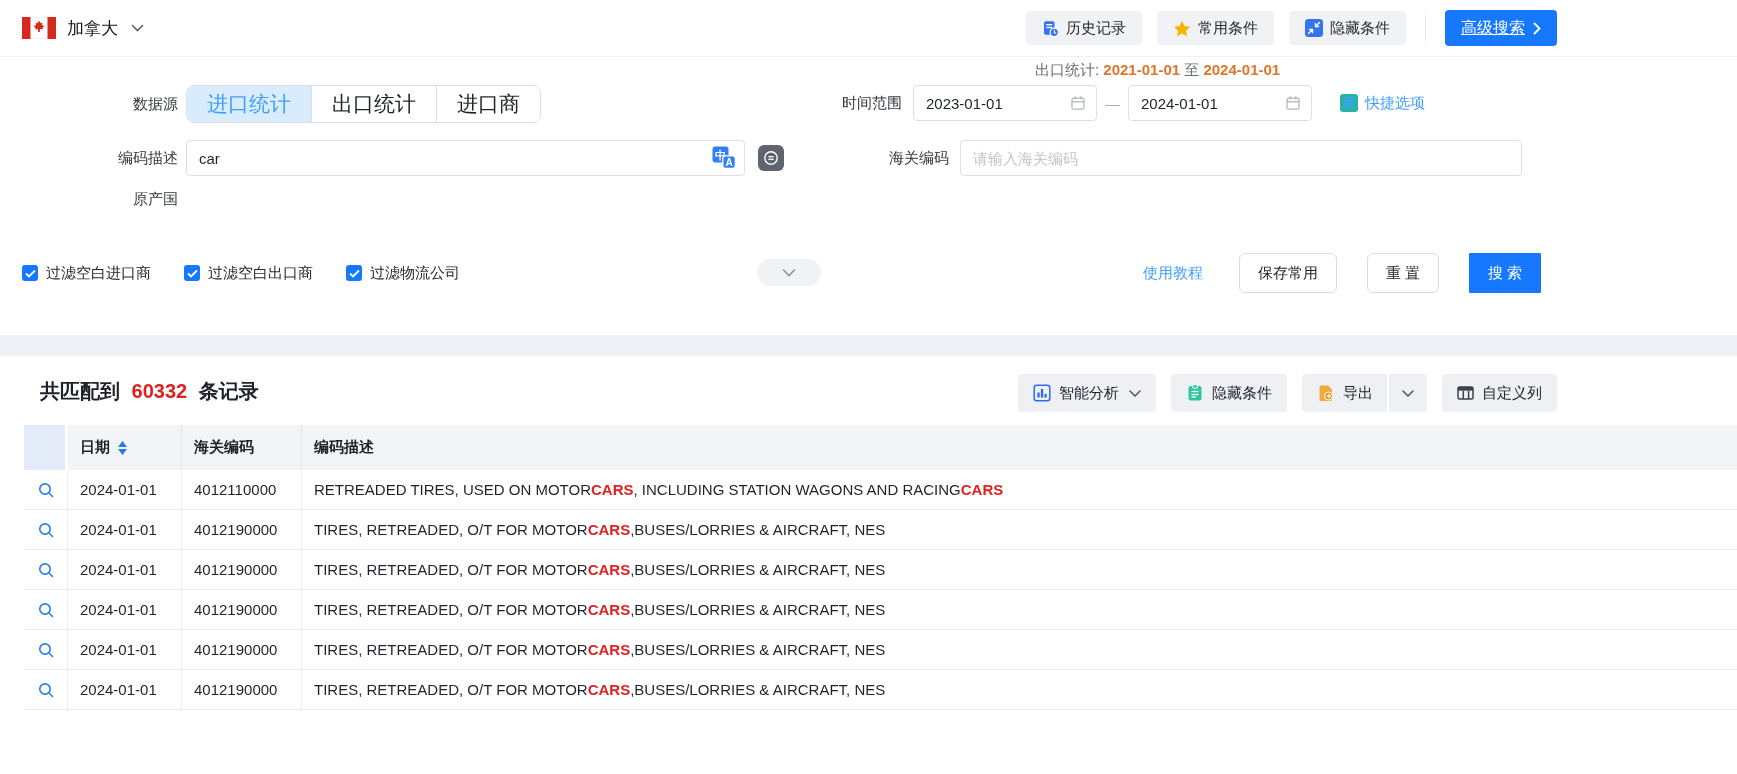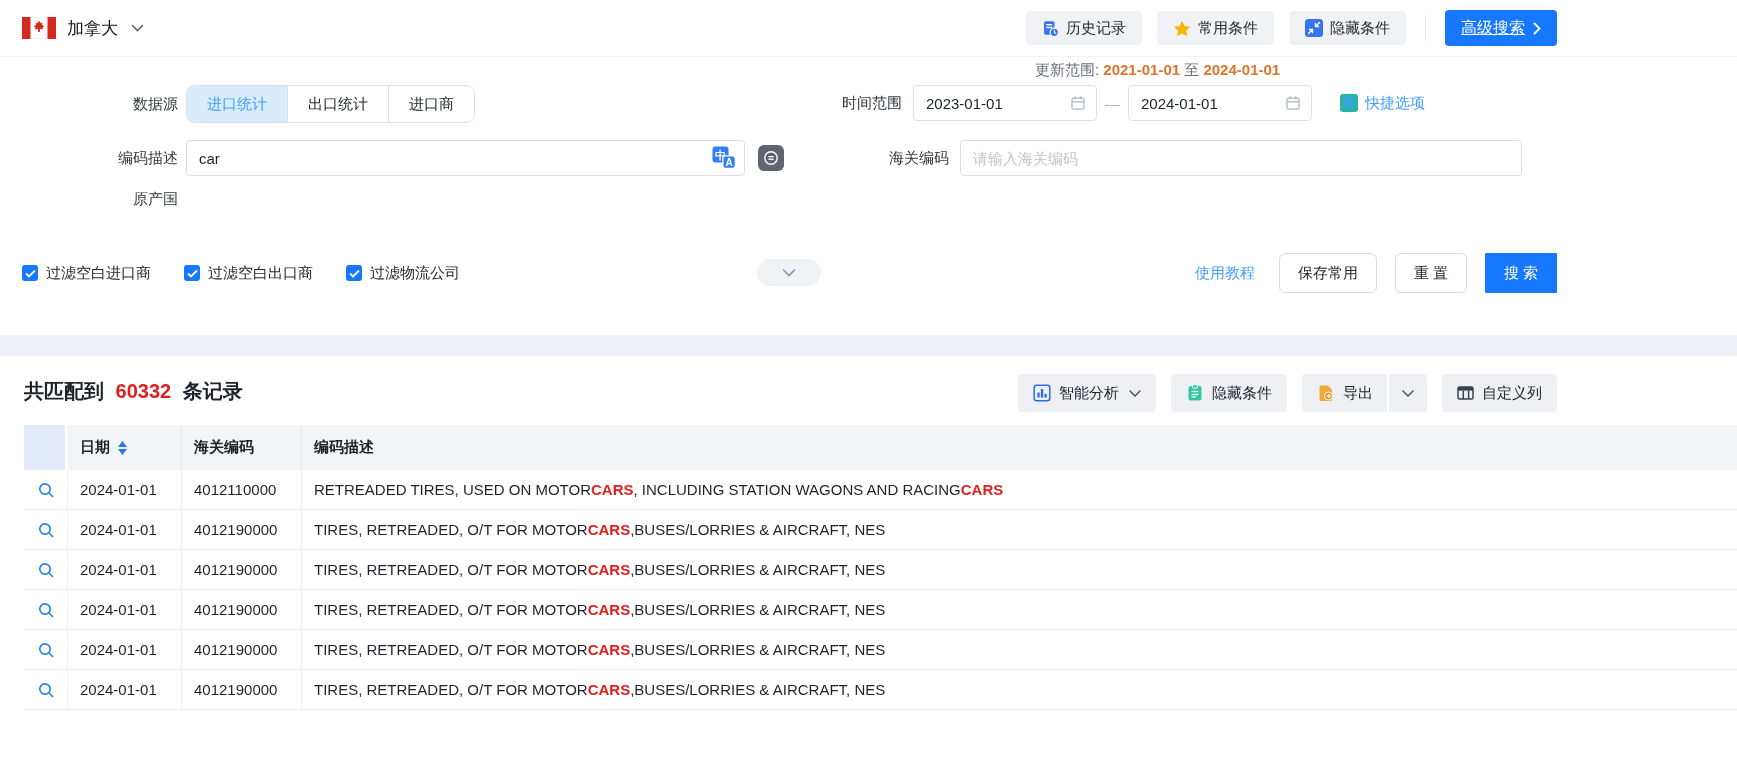--- a/index.html
+++ b/index.html
@@ -15,21 +15,21 @@
   .vdiv{width:1px;height:26px;background:#e3e5e9;margin:0 4px;}
   .advanced{display:flex;align-items:center;gap:8px;height:36px;padding:0 16px;background:var(--accent,#1677ff);color:#fff;border:none;border-radius:4px;font-size:16px;cursor:pointer;text-decoration:underline;}
 
   
   .search-form{position:relative;height:278px;background:#fff;}
   .frow{position:absolute;display:flex;align-items:center;}
   .flabel{font-size:15px;color:#33373d;text-align:right;}
   .w80{width:80px;margin-right:8px;}
   
   .tabs{display:flex;border:1px solid #dcdfe6;border-radius:8px;overflow:hidden;background:#fff;}
-  .tab{min-width:85px;padding:0 20px;height:36px;display:flex;align-items:center;justify-content:center;font-size:15px;color:#1f2329;background:#fff;border-right:1px solid #dcdfe6;cursor:pointer;}
+  .tab{min-width:85px;padding:0 20px;height:36px;display:flex;align-items:center;justify-content:center;font-size:21px;color:#1f2329;background:#fff;border-right:1px solid #dcdfe6;cursor:pointer;}
   .tab:last-child{border-right:none;}
   .tab.active{background:#d8ecfb;color:#409eff;}
   
   .update-range{position:absolute;left:1035px;top:4px;font-size:15px;color:#6b6f76;}
   .update-range b{color:var(--orange,#e0752d);font-weight:bold;}
   
   .tinput{position:relative;height:36px;border:1px solid #dcdfe6;border-radius:4px;background:#fff;display:flex;align-items:center;}
   .tinput input{border:none;outline:none;background:transparent;font-size:15px;color:#1f2329;width:100%;padding:0 12px;}
   .tinput input::placeholder{color:#c0c4cc;}
   .date-box{width:184px;}
@@ -44,30 +44,30 @@
   .hs-box{width:562px;}
   .select-box{width:559px;}
   .select-box .chev{position:absolute;right:12px;top:14px;}
   .ph{font-size:15px;color:#c0c4cc;padding:0 12px;}
   
   .filters-row{left:22px;top:196px;width:1535px;height:40px;}
   .cbitem{display:flex;align-items:center;gap:8px;margin-right:33px;cursor:pointer;}
   .cbox{width:16px;height:16px;border-radius:3px;background:var(--accent,#1677ff);display:flex;align-items:center;justify-content:center;}
   .cblabel{font-size:15px;color:#26292e;}
   .collapse-pill{position:absolute;left:735px;top:6px;width:64px;height:27px;border:none;border-radius:14px;background:#f0f2f5;display:flex;align-items:center;justify-content:center;cursor:pointer;}
-  .form-actions{position:absolute;right:0;top:0;display:flex;align-items:center;gap:18px;}
+  .form-actions{position:absolute;right:16px;top:0;display:flex;align-items:center;gap:30px;}
   .link{font-size:15px;color:var(--link,#409eff);cursor:pointer;background:none;border:none;}
   .obtn{height:40px;padding:0 18px;border:1px solid #d8dce4;background:#fff;border-radius:6px;font-size:15px;color:#1d2129;cursor:pointer;white-space:pre;}
   .pbtn{height:40px;width:72px;border:none;background:var(--accent,#1677ff);border-radius:1px;font-size:15px;color:#fff;cursor:pointer;white-space:pre;}
 
   
   .band{height:21px;background:#edf0f5;}
   .results{position:relative;background:#fff;}
   .res-head{position:relative;height:69px;}
-  .res-title{position:absolute;left:24px;top:22px;font-size:20px;font-weight:bold;color:#1d2129;}
+  .res-title{position:absolute;left:40px;top:22px;font-size:20px;font-weight:bold;color:#1d2129;}
   .res-title .cnt{color:var(--red,#e02020);margin:0 6px;}
   .res-actions{position:absolute;right:180px;top:18px;display:flex;align-items:center;gap:15px;}
   .abtn{display:flex;align-items:center;gap:8px;height:38px;padding:0 15px;background:#eef0f4;border:none;border-radius:4px;font-size:15px;color:#1d2129;cursor:pointer;}
   .abtn .lbl{white-space:nowrap;}
   .split{padding-right:0;}
   .split .chev-seg{display:flex;align-items:center;justify-content:center;align-self:stretch;padding:0 13px;border-left:2px solid #fff;margin-left:6px;}
 
   
   .table{margin-left:24px;width:1713px;font-size:15px;}
   .thead{display:flex;height:45px;background:#f2f4f8;align-items:stretch;}
@@ -144,21 +144,21 @@
               <path d="M1.5 1.5l5 5-5 5" stroke="#fff" stroke-width="1.8" fill="none" stroke-linecap="round"></path>
             </svg>
         </span>
       </button>
     </div>
   </header>
 
   <section class="search-form">
 
     <div class="update-range">
-      <span>更新范围:</span>
+      <span>出口统计:</span>
       <b>2021-01-01</b>
       <span>至</span>
       <b>2024-01-01</b>
     </div>
 
     <div class="frow" style="left:98px;top:28px;">
       <span class="flabel w80">数据源</span>
       <div class="tabs">
         <div class="tab active">进口统计</div>
         <div class="tab">出口统计</div>

